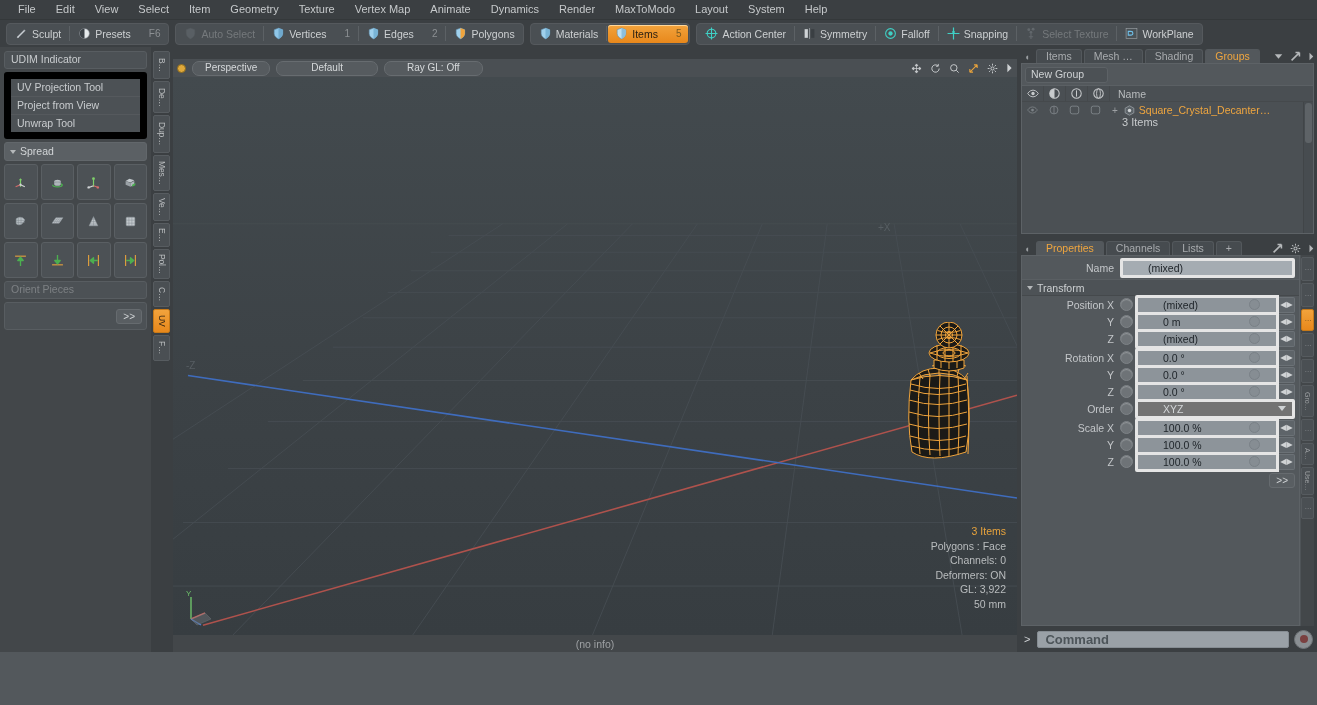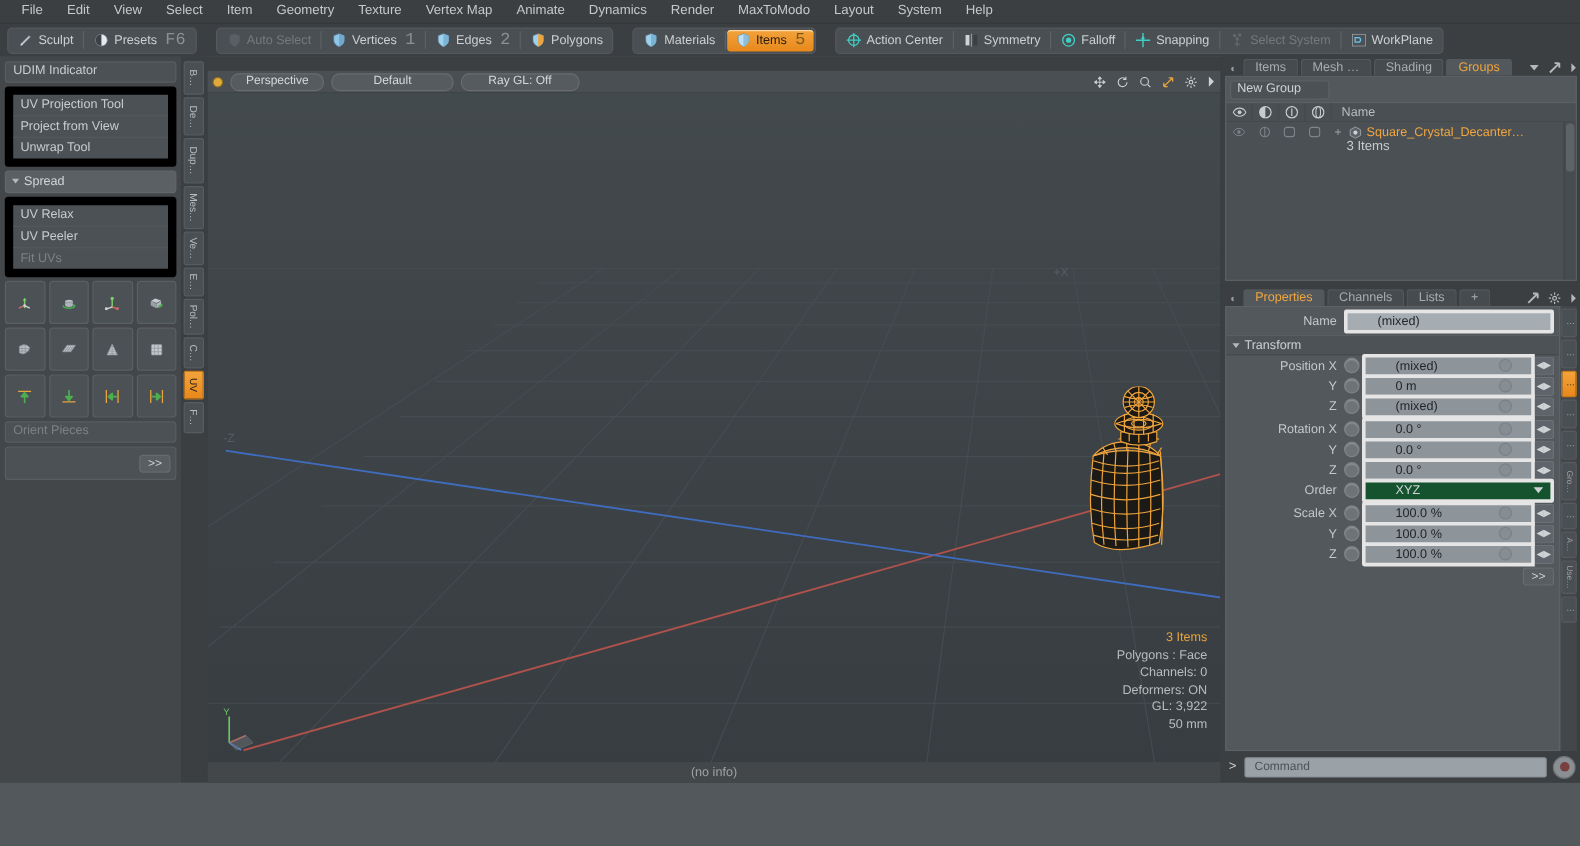--- a/index.html
+++ b/index.html
@@ -23,29 +23,29 @@
   .mbox{width:9px;height:9px;border:1.3px solid #d6d9db;}
   .mdash{width:11px;height:1.3px;background:#d6d9db;}
 
   
   .menubar{height:19px;background:#3b3f42;display:flex;align-items:center;
            padding-left:8px;border-bottom:1px solid #34383a;}
   .menubar .mi{padding:0 10px;font-size:11px;color:#c6c9cb;line-height:19px;}
 
   
   .toolbar{height:27px;background:#3b3f42;display:flex;align-items:center;
-           padding:0 6px;gap:16px;}
+           padding:0 6px;gap:6px;}
   .tgroup{display:flex;align-items:center;background:#4a4f53;border:1px solid #55595d;
           border-radius:4px;height:20px;padding:0 1px;}
   .tbtn{display:flex;align-items:center;height:18px;padding:0 7px;gap:4px;
         border-radius:3px;color:#cdd0d2;font-size:10.5px;white-space:nowrap;}
   .tbtn.dim{color:#75797c;}
   .tbtn.active{background:linear-gradient(#f2a33c,#e8881b);color:#2b2013;
                box-shadow:inset 0 1px 0 #ffd79a;}
-  .tbtn .num{color:#8c9093;margin-left:3px;font-size:14px;font-family:Liberation Mono, monospace;}
+  .tbtn .num{color:#8c9093;margin-left:14px;font-size:10px;}
   .tbtn.active .num{color:#7a5a20;}
   .tsep{width:1px;height:15px;background:#5c6165;margin:0 1px;}
   .ic{width:13px;height:13px;flex:0 0 auto;display:block;}
 
   
   .main{display:flex;height:605px;background:#3b3f42;}
 
   
   .leftpanel{width:151px;background:#43474a;padding:4px 4px 0 4px;box-sizing:border-box;}
   .lrow{background:#4c5155;border:1px solid #585d61;border-radius:3px;height:16px;
@@ -117,41 +117,41 @@
   .vscroll i{display:block;width:7px;height:40px;background:#5e6367;border-radius:3px;margin:1px auto;}
 
   
   .prow{display:flex;align-items:center;height:17px;}
   .plabel{width:92px;text-align:right;padding-right:6px;font-size:10.5px;color:#c4c7ca;}
   .pradio{width:11px;height:11px;border-radius:50%;background:#6e7377;border:1px solid #7e8387;
           box-shadow:inset 0 1px 1px rgba(255,255,255,.25);margin-right:2px;flex:0 0 auto;}
   .pfield{flex:1;height:14px;background:#8d949a;border:3px solid #e5e5e5;border-radius:2px;
           display:flex;align-items:center;padding-left:25px;font-size:10.5px;color:#20262b;position:relative;text-align:center;}
   .pfield.name{background:#a5acb2;}
-  .pfield.dark{background:#14532d;color:#d2d5d7;}
+  .pfield.dark{background:#737373;color:#d2d5d7;}
   .pdisc{position:absolute;right:16px;width:9px;height:9px;border-radius:50%;background:#868d93;border:1px solid #7a8187;}
   .parrows{width:15px;height:14px;display:flex;align-items:center;justify-content:center;
            background:#5e6469;border:1px solid #6b7176;border-left:0;border-radius:0 2px 2px 0;color:#cfd2d4;font-size:8px;}
   .sect{height:15px;background:#4d5256;border-top:1px solid #5a5f63;border-bottom:1px solid #45494c;
         display:flex;align-items:center;padding-left:6px;font-size:10.5px;color:#cdd0d2;}
   .sect .tri{display:inline-block;width:0;height:0;border-left:4px solid #b5b8ba;
              border-top:3px solid transparent;border-bottom:3px solid transparent;
              transform:rotate(90deg);margin-right:5px;}
   .rdots{width:13px;background:#43474a;border-left:1px solid #4e5357;display:flex;
          flex-direction:column;align-items:center;padding-top:2px;gap:2px;}
   .rdot{width:11px;flex:0 0 auto;background:#4a4f53;border:1px solid #565b5f;border-radius:2px;
         color:#9da0a3;font-size:7px;display:flex;align-items:center;justify-content:center;overflow:hidden;}
   .rdot span{writing-mode:vertical-rl;white-space:nowrap;}
   .rdot.on{background:linear-gradient(#f2a33c,#e8881b);border-color:#c87a18;color:#4a3410;}
 
   
   .cmdbar{height:26px;background:#3b3f42;display:flex;align-items:center;padding:0 4px;gap:5px;}
   .cmdarrow{color:#cfd2d4;font-size:11px;padding:0 2px;}
   .cmdinput{flex:1;height:15px;background:#9aa1a7;border:1px solid #868d93;border-radius:2px;
-            display:flex;align-items:center;padding-left:7px;font-size:10px;color:#4c5459;}
+            display:flex;align-items:center;padding-left:7px;font-size:13px;color:#4c5459;font-weight:bold;}
   .cmdrec{width:17px;height:17px;border-radius:50%;background:#8a8f93;border:1px solid #6f7478;
           display:flex;align-items:center;justify-content:center;}
   .cmdrec i{width:8px;height:8px;border-radius:50%;background:#7a4040;display:block;}
 </style>
 </head>
 <body>
 
 <div class="app">
 
 
@@ -304,21 +304,21 @@
         <div class="tsep"></div>
         <div class="tbtn dim">
           <span style="display: flex; align-items: center; opacity: 0.45;">
             <svg class="ic" viewBox="0 0 24 24">
               <circle cx="7" cy="5" r="2.6" fill="#81878c"></circle>
               <circle cx="15" cy="4" r="2.6" fill="#81878c"></circle>
               <circle cx="11" cy="10" r="2.6" fill="#81878c"></circle>
               <path d="M11 13v9M7 18h8" stroke="#81878c" stroke-width="2"></path>
             </svg>
           </span>
-          <span>Select System</span>
+          <span>Select Texture</span>
         </div>
         <div class="tsep"></div>
         <div class="tbtn">
           <span style="display: flex; align-items: center;">
             <svg class="ic" viewBox="0 0 24 24">
               <rect x="2" y="3" width="20" height="18" fill="#4b5256" stroke="#9aa0a5" stroke-width="1.2"></rect>
               <path d="M6 16V8h5a3.5 3.5 0 010 7H6" fill="none" stroke="#6fc0ea" stroke-width="2"></path>
             </svg>
           </span>
           <span>WorkPlane</span>
@@ -331,25 +331,20 @@
     <div class="leftpanel">
       <div class="lrow">UDIM Indicator</div>
       <div class="lgroup" id="uvtools">
           <div class="lrow">UV Projection Tool</div>
           <div class="lrow">Project from View</div>
           <div class="lrow">Unwrap Tool</div>
         </div>
       <div class="lhdr">
         <span class="tri"></span><span>Spread</span>
       </div>
-      <div class="lgroup" id="relaxtools">
-          <div class="lrow">UV Relax</div>
-          <div class="lrow">UV Peeler</div>
-          <div class="lrow dim">Fit UVs</div>
-        </div>
 
       <div class="iconrow">
         <div class="icell">
           <svg class="ic" viewBox="0 0 24 24">
             <path d="M12 20V6" stroke="#7fd06a" stroke-width="2.2" fill="none"></path>
             <path d="M12 4l3 4h-6z" fill="#7fd06a"></path>
             <path d="M12 16L3 20" stroke="#d46a6a" stroke-width="2" fill="none"></path>
             <path d="M12 16l8 4" stroke="#cfd2d4" stroke-width="2" fill="none"></path>
             <circle cx="12" cy="16" r="2" fill="#d0d3d5"></circle>
           </svg>

